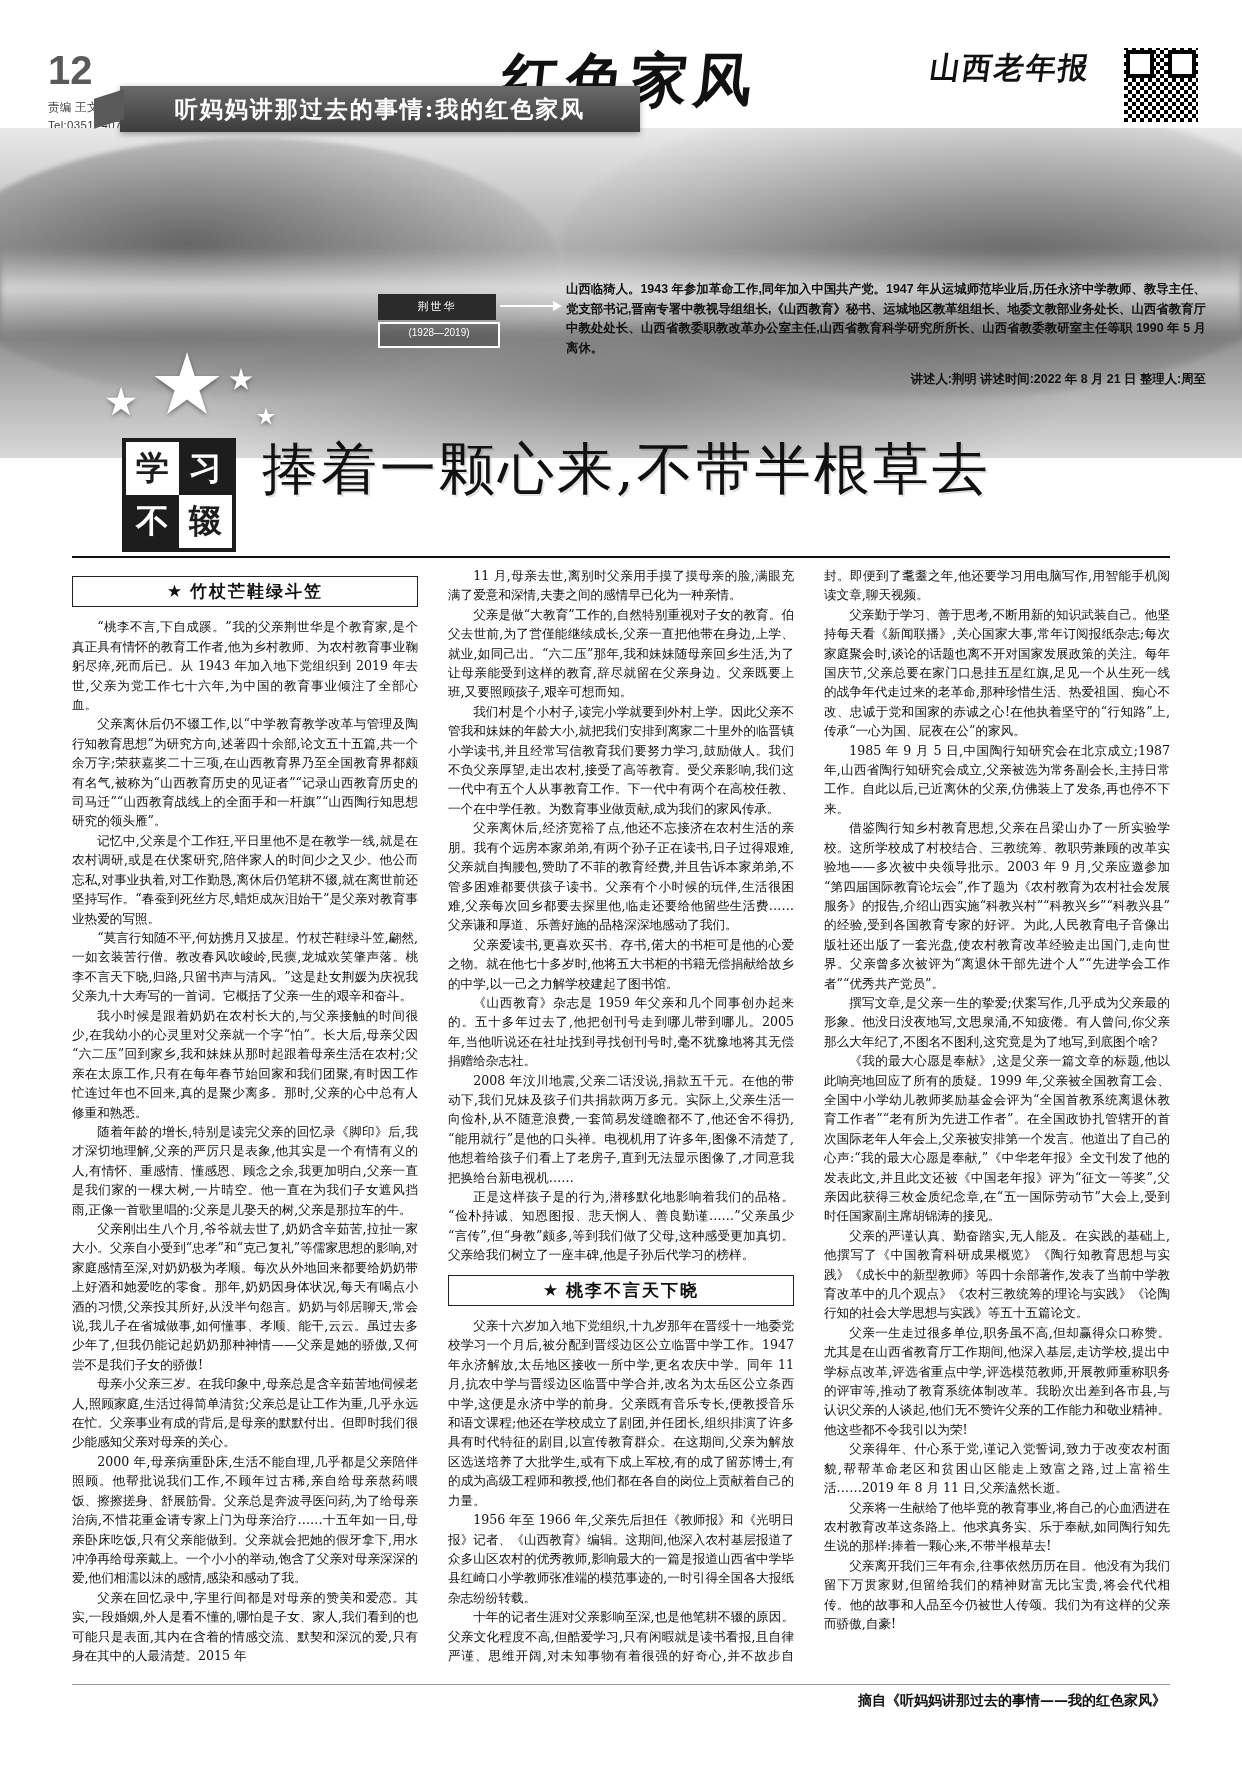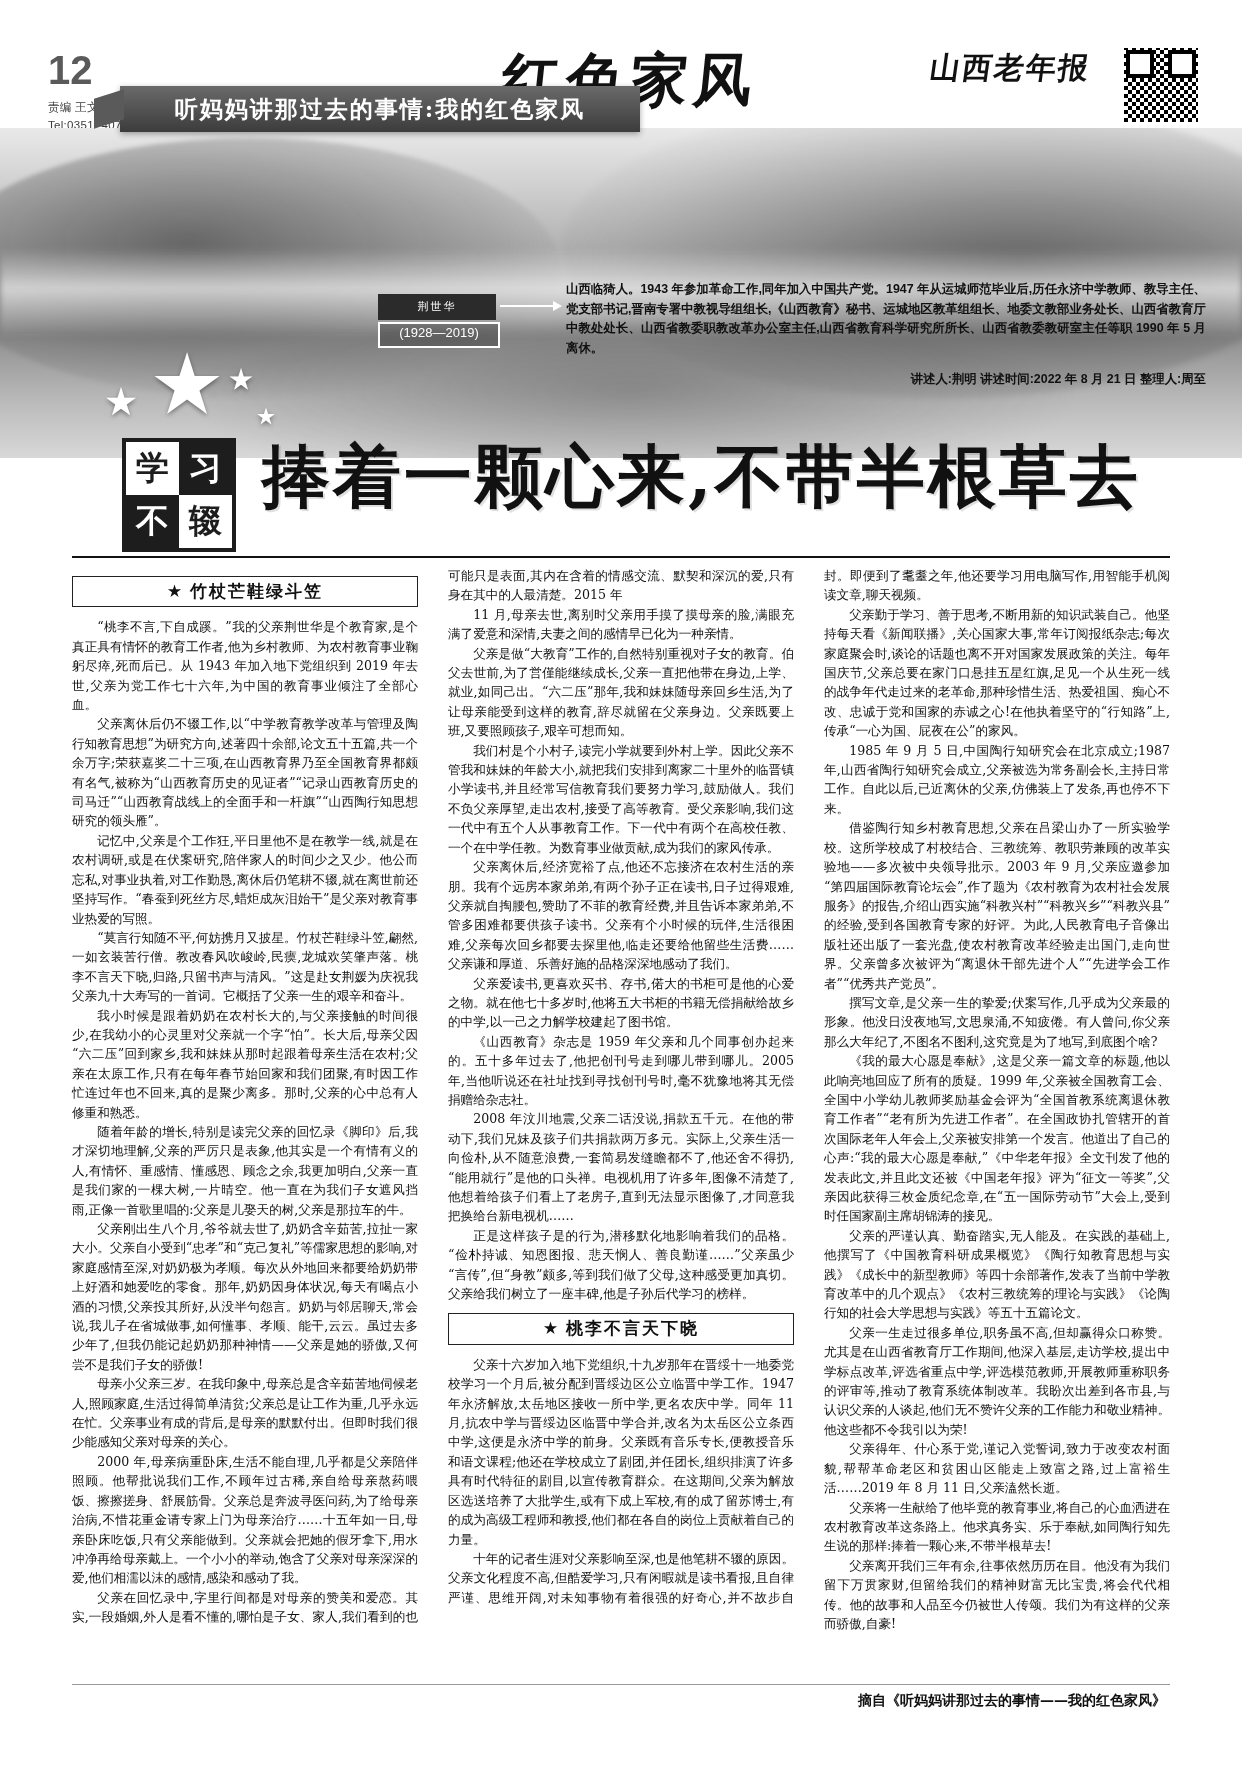--- a/index.html
+++ b/index.html
@@ -86,21 +86,21 @@
     font-family:"DejaVu Serif",serif;
   }
 
   .portrait-name{
     position:absolute;left:378px;top:294px;width:118px;height:26px;
     background:#2b2b2b;color:#fff;font-size:11px;line-height:26px;text-align:center;
     letter-spacing:2px;font-family:"DejaVu Serif",serif;
   }
   .portrait-dates{
     position:absolute;left:378px;top:322px;width:118px;height:22px;
-    border:2px solid #fff;color:#fff;font-size:13px;line-height:18px;text-align:center;
+    border:2px solid #fff;color:#fff;font-size:10px;line-height:18px;text-align:center;
     font-family:"Liberation Sans",sans-serif;background:rgba(0,0,0,.25);
   }
   .arrow-line{
     position:absolute;left:500px;top:305px;width:60px;height:2px;background:#fff;
   }
   .arrow-line:after{
     content:"";position:absolute;right:-2px;top:-4px;border-left:9px solid #fff;
     border-top:5px solid transparent;border-bottom:5px solid transparent;
   }
 
@@ -129,21 +129,21 @@
     place-items:center;border:4px solid #1d1d1d;
   }
   .seal span{width:100%;height:100%;display:flex;align-items:center;justify-content:center;}
   .seal span:nth-child(1){background:#fff;color:#1d1d1d;}
   .seal span:nth-child(2){background:#1d1d1d;color:#fff;}
   .seal span:nth-child(3){background:#1d1d1d;color:#fff;}
   .seal span:nth-child(4){background:#fff;color:#1d1d1d;}
 
   .headline{
     position:absolute;left:262px;top:432px;width:940px;
-    font-size:68px;font-weight:bold;letter-spacing:3px;color:#111;
+    font-size:56px;font-weight:normal;letter-spacing:3px;color:#111;
     font-family:"DejaVu Serif",serif;white-space:nowrap;
     text-shadow:2px 2px 0 rgba(0,0,0,.12);
   }
 
   
   .rule-top{position:absolute;left:72px;top:556px;width:1098px;height:2px;background:#111;}
   .cols{
     position:absolute;left:72px;top:566px;width:1098px;height:1110px;
     column-count:3;column-gap:30px;column-rule:0;
     font-size:12.6px;line-height:19.4px;text-align:justify;
@@ -237,20 +237,21 @@
       <p>父亲离休后,经济宽裕了点,他还不忘接济在农村生活的亲朋。我有个远房本家弟弟,有两个孙子正在读书,日子过得艰难,父亲就自掏腰包,赞助了不菲的教育经费,并且告诉本家弟弟,不管多困难都要供孩子读书。父亲有个小时候的玩伴,生活很困难,父亲每次回乡都要去探里他,临走还要给他留些生活费……父亲谦和厚道、乐善好施的品格深深地感动了我们。</p>
       <p>父亲爱读书,更喜欢买书、存书,偌大的书柜可是他的心爱之物。就在他七十多岁时,他将五大书柜的书籍无偿捐献给故乡的中学,以一己之力解学校建起了图书馆。</p>
       <p>《山西教育》杂志是 1959 年父亲和几个同事创办起来的。五十多年过去了,他把创刊号走到哪儿带到哪儿。2005 年,当他听说还在社址找到寻找创刊号时,毫不犹豫地将其无偿捐赠给杂志社。</p>
       <p>2008 年汶川地震,父亲二话没说,捐款五千元。在他的带动下,我们兄妹及孩子们共捐款两万多元。实际上,父亲生活一向俭朴,从不随意浪费,一套简易发缝瞻都不了,他还舍不得扔,“能用就行”是他的口头禅。电视机用了许多年,图像不清楚了,他想着给孩子们看上了老房子,直到无法显示图像了,才同意我把换给台新电视机……</p>
       <p>正是这样孩子是的行为,潜移默化地影响着我们的品格。“俭朴持诚、知恩图报、悲天悯人、善良勤谨……”父亲虽少“言传”,但“身教”颇多,等到我们做了父母,这种感受更加真切。父亲给我们树立了一座丰碑,他是子孙后代学习的榜样。</p>
       <div class="subhead">
         <span class="sh-star">★</span>
         <span class="sh-text">桃李不言天下晓</span>
       </div>
       <p>父亲十六岁加入地下党组织,十九岁那年在晋绥十一地委党校学习一个月后,被分配到晋绥边区公立临晋中学工作。1947 年永济解放,太岳地区接收一所中学,更名农庆中学。同年 11 月,抗农中学与晋绥边区临晋中学合并,改名为太岳区公立条西中学,这便是永济中学的前身。父亲既有音乐专长,便教授音乐和语文课程;他还在学校成立了剧团,并任团长,组织排演了许多具有时代特征的剧目,以宣传教育群众。在这期间,父亲为解放区选送培养了大批学生,或有下成上军校,有的成了留苏博士,有的成为高级工程师和教授,他们都在各自的岗位上贡献着自己的力量。</p>
+      <p>1956 年至 1966 年,父亲先后担任《教师报》和《光明日报》记者、《山西教育》编辑。这期间,他深入农村基层报道了众多山区农村的优秀教师,影响最大的一篇是报道山西省中学毕县红崎口小学教师张准端的模范事迹的,一时引得全国各大报纸杂志纷纷转载。</p>
       <p>十年的记者生涯对父亲影响至深,也是他笔耕不辍的原因。父亲文化程度不高,但酷爱学习,只有闲暇就是读书看报,且自律严谨、思维开阔,对未知事物有着很强的好奇心,并不故步自封。即便到了耄耋之年,他还要学习用电脑写作,用智能手机阅读文章,聊天视频。</p>
       <p>父亲勤于学习、善于思考,不断用新的知识武装自己。他坚持每天看《新闻联播》,关心国家大事,常年订阅报纸杂志;每次家庭聚会时,谈论的话题也离不开对国家发展政策的关注。每年国庆节,父亲总要在家门口悬挂五星红旗,足见一个从生死一线的战争年代走过来的老革命,那种珍惜生活、热爱祖国、痴心不改、忠诚于党和国家的赤诚之心!在他执着坚守的“行知路”上,传承“一心为国、屁夜在公”的家风。</p>
       <p>1985 年 9 月 5 日,中国陶行知研究会在北京成立;1987 年,山西省陶行知研究会成立,父亲被选为常务副会长,主持日常工作。自此以后,已近离休的父亲,仿佛装上了发条,再也停不下来。</p>
       <p>借鉴陶行知乡村教育思想,父亲在吕梁山办了一所实验学校。这所学校成了村校结合、三教统筹、教职劳兼顾的改革实验地——多次被中央领导批示。2003 年 9 月,父亲应邀参加“第四届国际教育论坛会”,作了题为《农村教育为农村社会发展服务》的报告,介绍山西实施“科教兴村”“科教兴乡”“科教兴县”的经验,受到各国教育专家的好评。为此,人民教育电子音像出版社还出版了一套光盘,使农村教育改革经验走出国门,走向世界。父亲曾多次被评为“离退休干部先进个人”“先进学会工作者”“优秀共产党员”。</p>
       <p>撰写文章,是父亲一生的挚爱;伏案写作,几乎成为父亲最的形象。他没日没夜地写,文思泉涌,不知疲倦。有人曾问,你父亲那么大年纪了,不图名不图利,这究竟是为了地写,到底图个啥?</p>
       <p>《我的最大心愿是奉献》,这是父亲一篇文章的标题,他以此响亮地回应了所有的质疑。1999 年,父亲被全国教育工会、全国中小学幼儿教师奖励基金会评为“全国首教系统离退休教育工作者”“老有所为先进工作者”。在全国政协扎管辖开的首次国际老年人年会上,父亲被安排第一个发言。他道出了自己的心声:“我的最大心愿是奉献,”《中华老年报》全文刊发了他的发表此文,并且此文还被《中国老年报》评为“征文一等奖”,父亲因此获得三枚金质纪念章,在“五一国际劳动节”大会上,受到时任国家副主席胡锦涛的接见。</p>
       <p>父亲的严谨认真、勤奋踏实,无人能及。在实践的基础上,他撰写了《中国教育科研成果概览》《陶行知教育思想与实践》《成长中的新型教师》等四十余部著作,发表了当前中学教育改革中的几个观点》《农村三教统筹的理论与实践》《论陶行知的社会大学思想与实践》等五十五篇论文。</p>
       <p>父亲一生走过很多单位,职务虽不高,但却赢得众口称赞。尤其是在山西省教育厅工作期间,他深入基层,走访学校,提出中学标点改革,评选省重点中学,评选模范教师,开展教师重称职务的评审等,推动了教育系统体制改革。我盼次出差到各市县,与认识父亲的人谈起,他们无不赞许父亲的工作能力和敬业精神。他这些都不令我引以为荣!</p>
       <p>父亲得年、什心系于党,谨记入党誓词,致力于改变农村面貌,帮帮革命老区和贫困山区能走上致富之路,过上富裕生活……2019 年 8 月 11 日,父亲溘然长逝。</p>
       <p>父亲将一生献给了他毕竟的教育事业,将自己的心血洒进在农村教育改革这条路上。他求真务实、乐于奉献,如同陶行知先生说的那样:捧着一颗心来,不带半根草去!</p>

